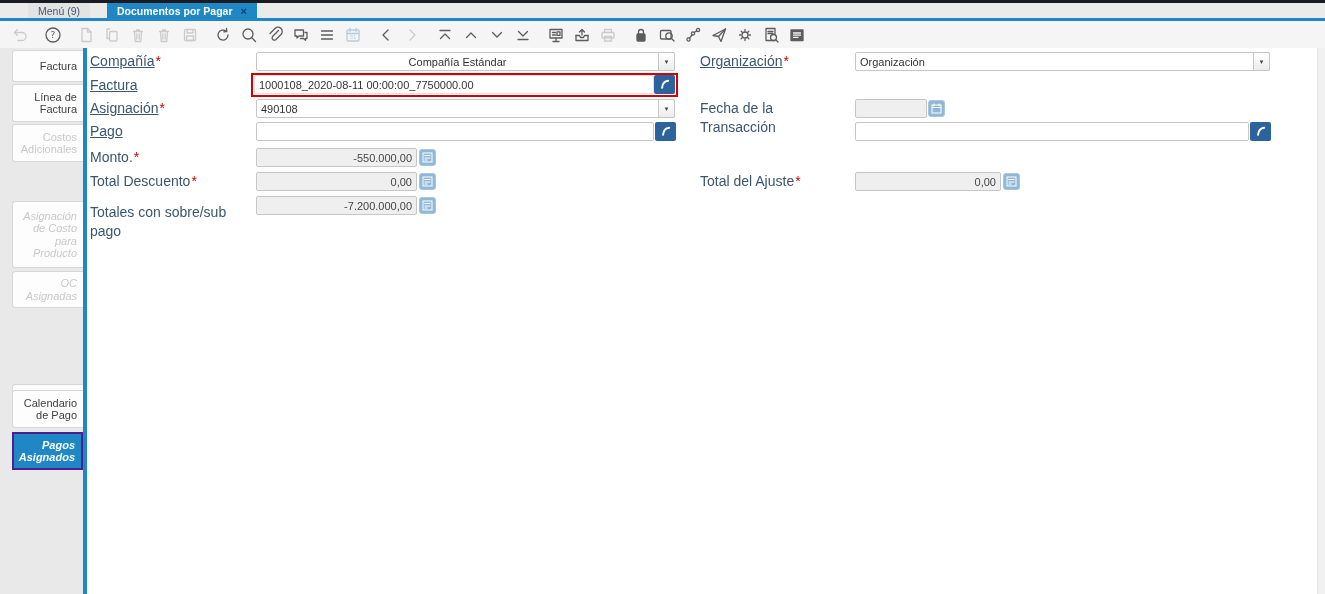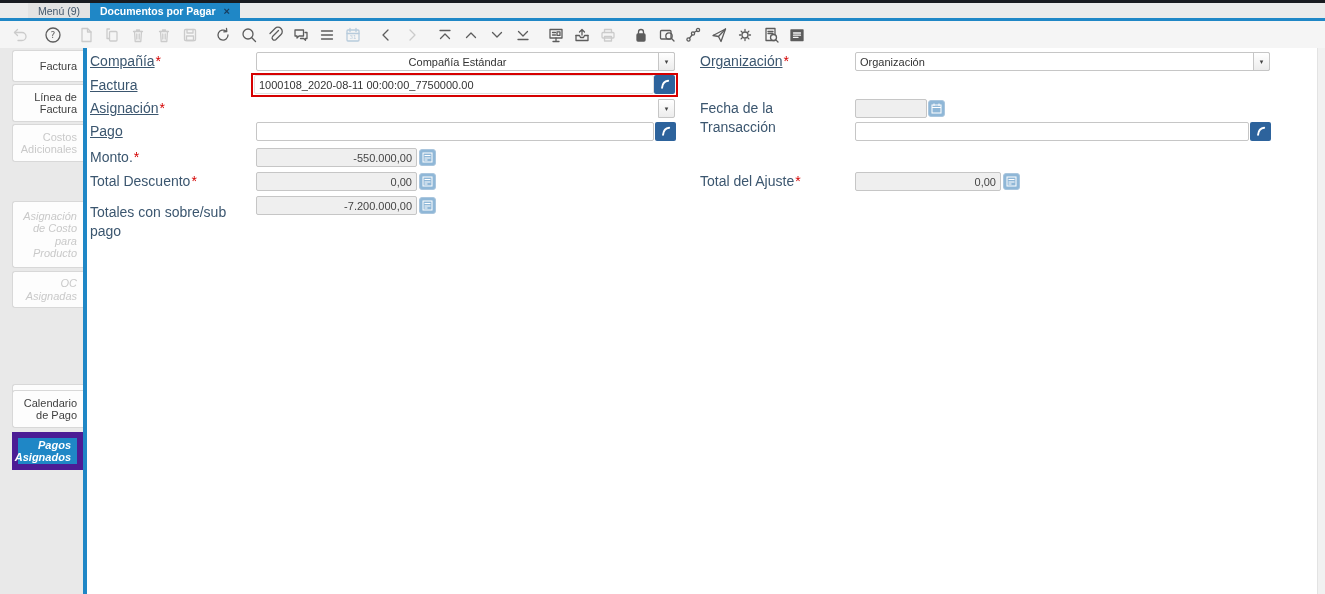--- a/index.html
+++ b/index.html
@@ -3,21 +3,21 @@
 <meta charset="utf-8">
 <style>
   * { margin:0; padding:0; box-sizing:border-box; }
   html,body { width:1325px; height:594px; overflow:hidden; background:#fff;
               font-family:"Liberation Sans","DejaVu Sans",sans-serif; }
   .app { position:relative; width:1325px; height:594px; background:#fff; }
 
   
   .topline { position:absolute; left:0; top:0; width:100%; height:3px; background:#181b20; }
   .tabbar  { position:absolute; left:0; top:3px; width:100%; height:15px; background:#ebebeb;
-             display:flex; align-items:stretch; }
+             display:flex; align-items:stretch;gap:17px; }
   .wtab { display:flex; align-items:center; padding:0 10px; font-size:10.5px; cursor:default; }
   .wtab.menu { margin-left:28px; color:#44586c; background:#e3e3e3; }
   .wtab.active { background:#1f87c6; color:#fff; font-weight:bold; }
   .wtab .close { margin-left:8px; color:#173c5e; font-weight:bold; font-size:11px; line-height:10px; }
   .tabline { position:absolute; left:0; top:18px; width:100%; height:3px; background:#1f87c6; }
 
   
   .toolbar { position:absolute; left:0; top:21px; width:100%; height:27px; background:#f5f5f5;
              display:flex; align-items:center; padding-left:8px; }
   .tbtn { width:24px; height:24px; margin-right:2px; display:flex; align-items:center; justify-content:center;
@@ -33,21 +33,21 @@
   .sidebar-bar { position:absolute; left:83px; top:0; width:4px; height:546px; background:#1f87c6; }
   .scrolltrack { position:absolute; right:0; top:0; width:8px; height:546px; background:#f1f1f1; border-left:1px solid #e3e3e3; }
 
   
   .stab { position:absolute; left:12px; width:71px; background:#fdfdfd; border:1px solid #d8d8d8; border-right:none;
           border-radius:3px 0 0 3px; display:flex; align-items:center; justify-content:flex-end;
           text-align:right; padding:2px 6px 2px 3px; font-size:11px; line-height:12.5px; color:#3f3f3f; cursor:pointer; }
   .stab.dis  { color:#c9c9c9; cursor:default; }
   .stab.ital { font-style:italic;margin-top:36px; }
   .stab.sel  { background:#1f87c6; color:#fff; font-style:italic; font-weight:600; border-color:#1f87c6; }
-  .stab.hl   { border:6px solid #4c1d95; border-radius:0; }
+  .stab.hl   { border:2px solid #4c1d95; border-radius:0; }
 
   
   .lbl { position:absolute; font-size:14px; color:#3b566f; text-align:left; line-height:19px; height:19px; }
   .lbl.two { line-height:13px; height:27px; }
   .lbl .lt.u { text-decoration:underline; }
   .lbl .req { color:#d40000; margin-left:1px; }
   .fld { position:absolute; height:19px; border:1px solid #c6c6c6; border-radius:2px; background:#fff;
          font-size:11px; color:#333; display:flex; align-items:center; padding:0 4px; overflow:hidden; white-space:nowrap; }
   .fld.dis { background:#efefef; color:#454545; }
   .fld.num { justify-content:flex-end; }
@@ -328,20 +328,23 @@
     <div class="fld" style="left:254px;top:27px;width:400px;border-color:#e0e0e0;">
         <span>1000108_2020-08-11 00:00:00_7750000.00</span>
       </div>
     <div class="bluebtn" style="left:654px;top:27px;">
         <svg width="13" height="13" viewBox="0 0 16 16">
           <path d="M12.5 3.5 C8 4 5.5 7.5 5 12" stroke="#fff" stroke-width="2.4" fill="none" stroke-linecap="round"></path>
         </svg>
       </div>
     <div class="redbox" style="left:251px;top:25px;width:427px;height:24px;"></div>
 
+    <div class="fld" style="left:256px;top:51px;width:419px;padding-right:20px;">
+        <span>490108</span>
+      </div>
     <div class="selarr" style="left:658px;top:51px;">
         <span>▾</span>
       </div>
     <div class="fld dis" style="left:855px;top:51px;width:72px;">
         <span></span>
       </div>
     <div class="smallbtn" style="left:928px;top:52px;">
         <svg width="11" height="11" viewBox="0 0 11 11">
           <rect x="1" y="2" width="9" height="8" stroke="#fff" fill="none"></rect>
           <path d="M3 0.5 v2.5 M8 0.5 v2.5 M1 4.5 h9" stroke="#fff" fill="none"></path>

